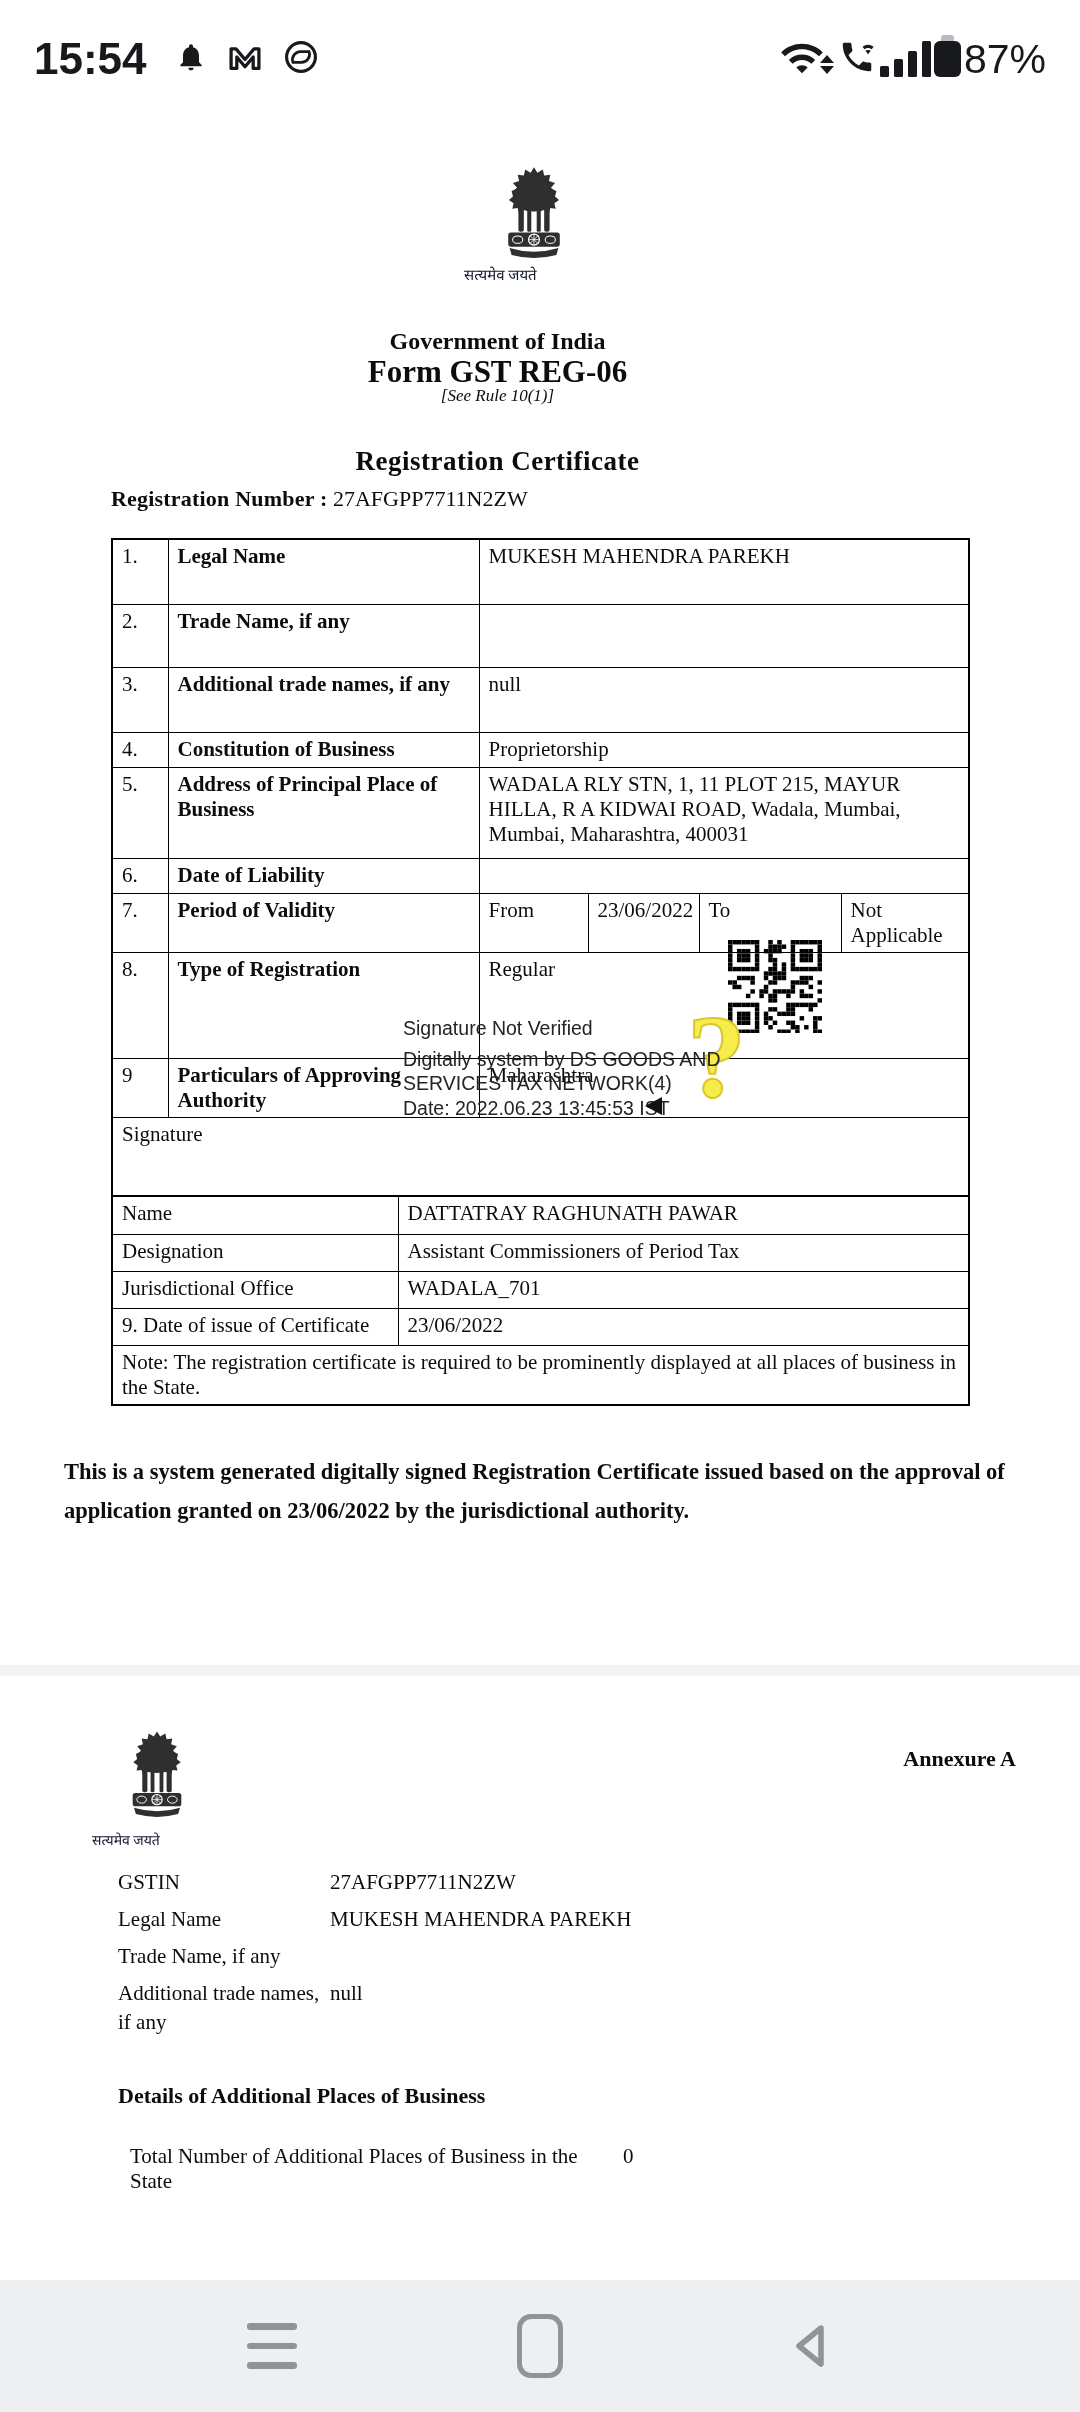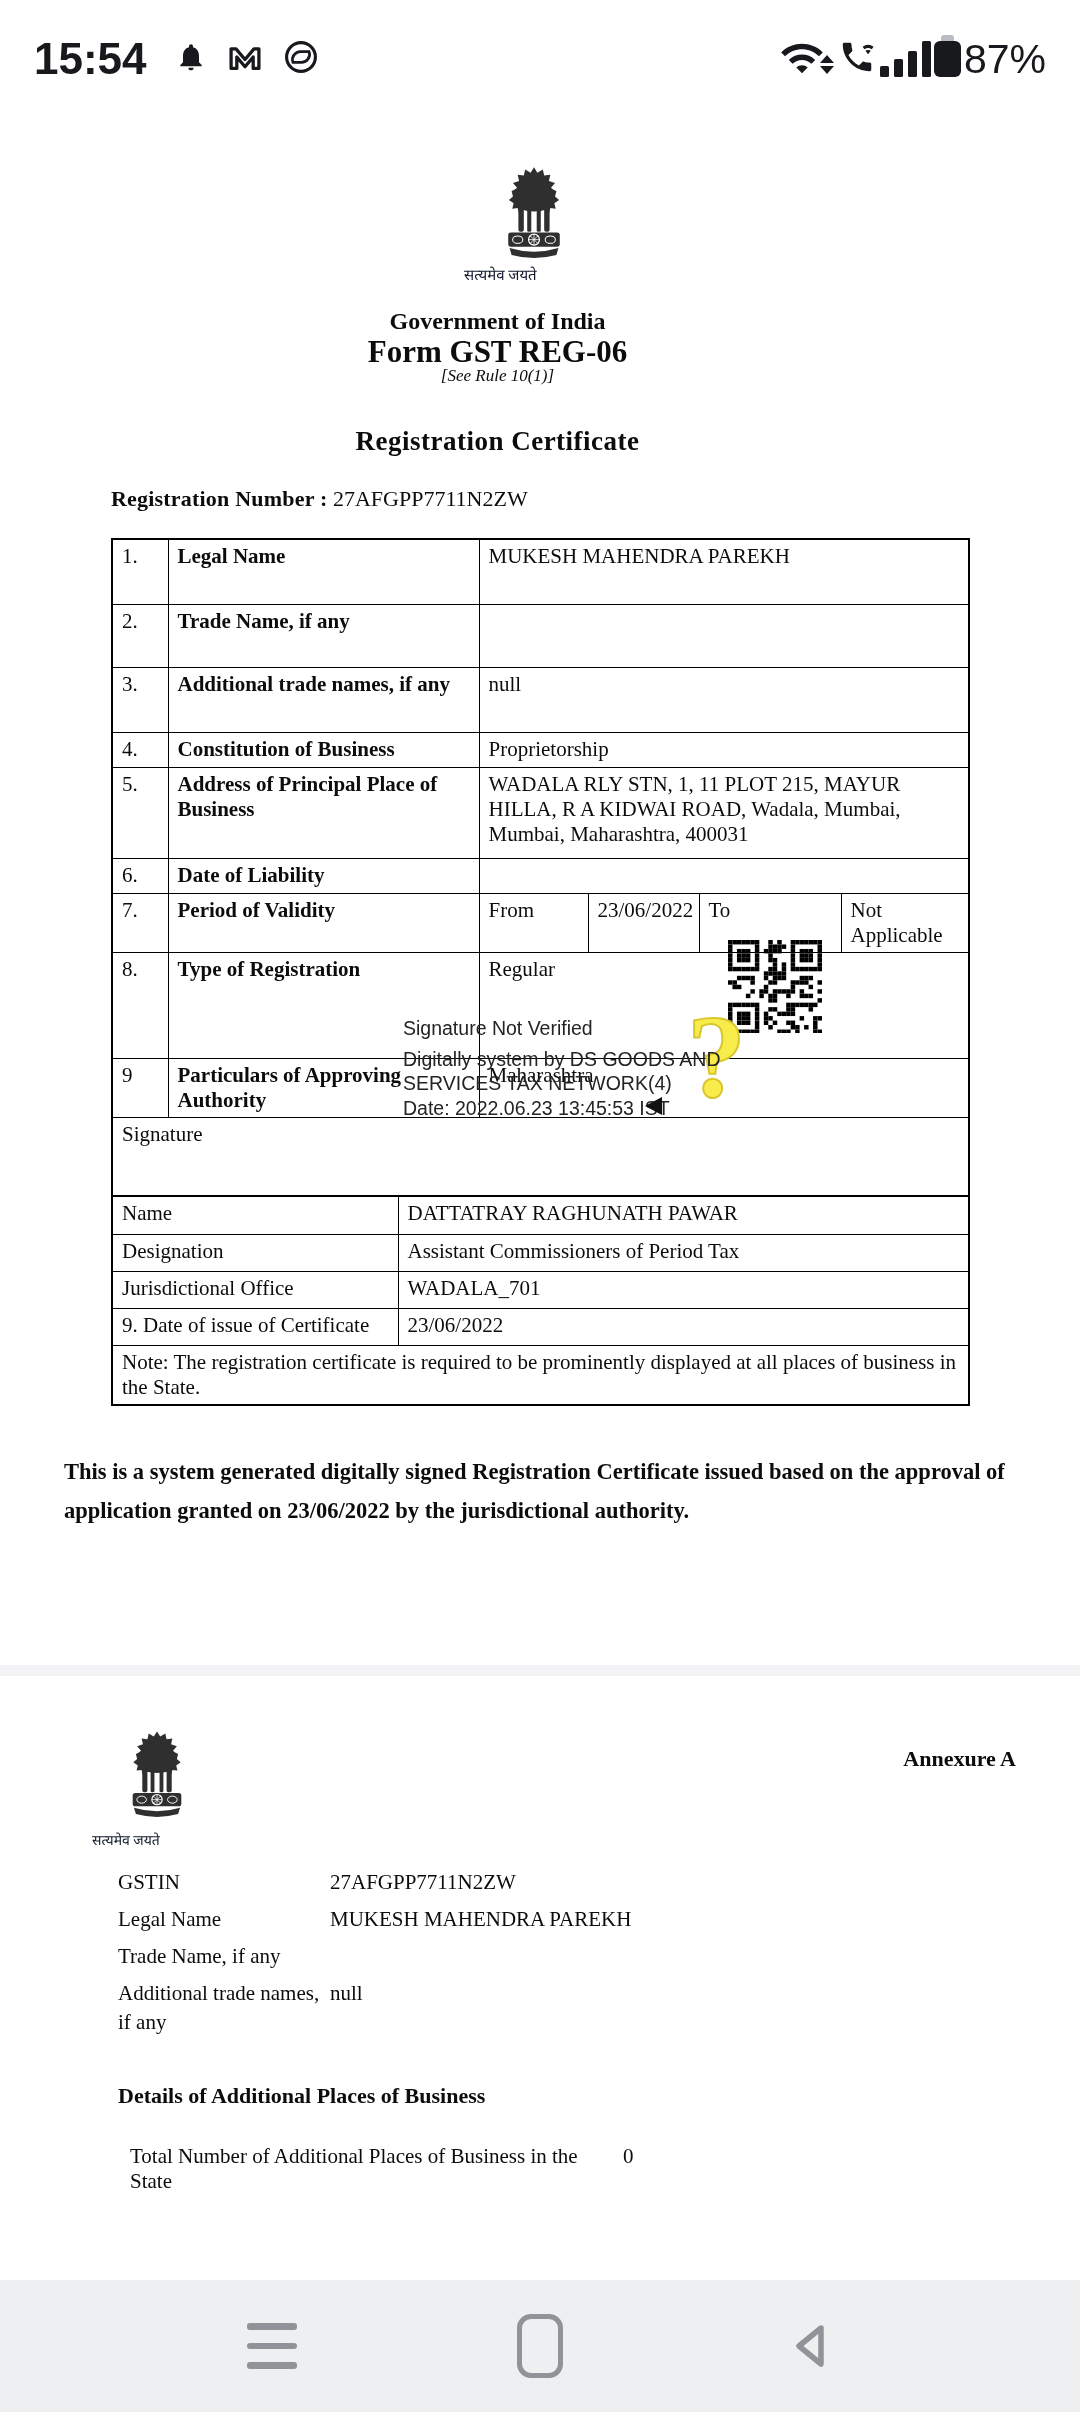--- a/index.html
+++ b/index.html
@@ -18,21 +18,21 @@
   .sigbars i{display:block;width:9px;background:#17191c;border-radius:1.5px;}
   .battery{width:27px;height:36px;background:#17191c;border-radius:6px;position:relative;}
   .battery:before{content:"";position:absolute;top:-6px;left:7px;width:13px;height:6px;background:#b9bcc0;
                   border-radius:3px 3px 0 0;}
   .updown{display:flex;flex-direction:column;gap:3px;margin-left:-8px;margin-top:10px;}
   .updown i{display:block;width:0;height:0;border-left:7px solid transparent;border-right:7px solid transparent;}
   .updown .up{border-bottom:8px solid #17191c;}
   .updown .down{border-top:8px solid #17191c;}
 
   
-  .doc-text-c{position:absolute;left:0;width:995px;text-align:center;}
+  .doc-text-c{position:absolute;left:0;width:995px;text-align:center;margin-top:20px;}
   .gov{font-weight:bold;font-size:24px;}
   .form-title{font-weight:bold;font-size:31px;}
   .rule{font-style:italic;font-size:17px;}
   .cert-title{font-weight:bold;font-size:27px;letter-spacing:.5px;}
   .regnum{position:absolute;left:111px;top:486px;font-size:22px;}
   .regnum b{letter-spacing:.2px;}
 
   table.gst{border-collapse:collapse;table-layout:fixed;position:absolute;left:111px;background:#fff;}
   table.gst td{border:1.5px solid #000;font-size:21px;line-height:1.2;padding:4px 9px;vertical-align:top;
                overflow:hidden;}

